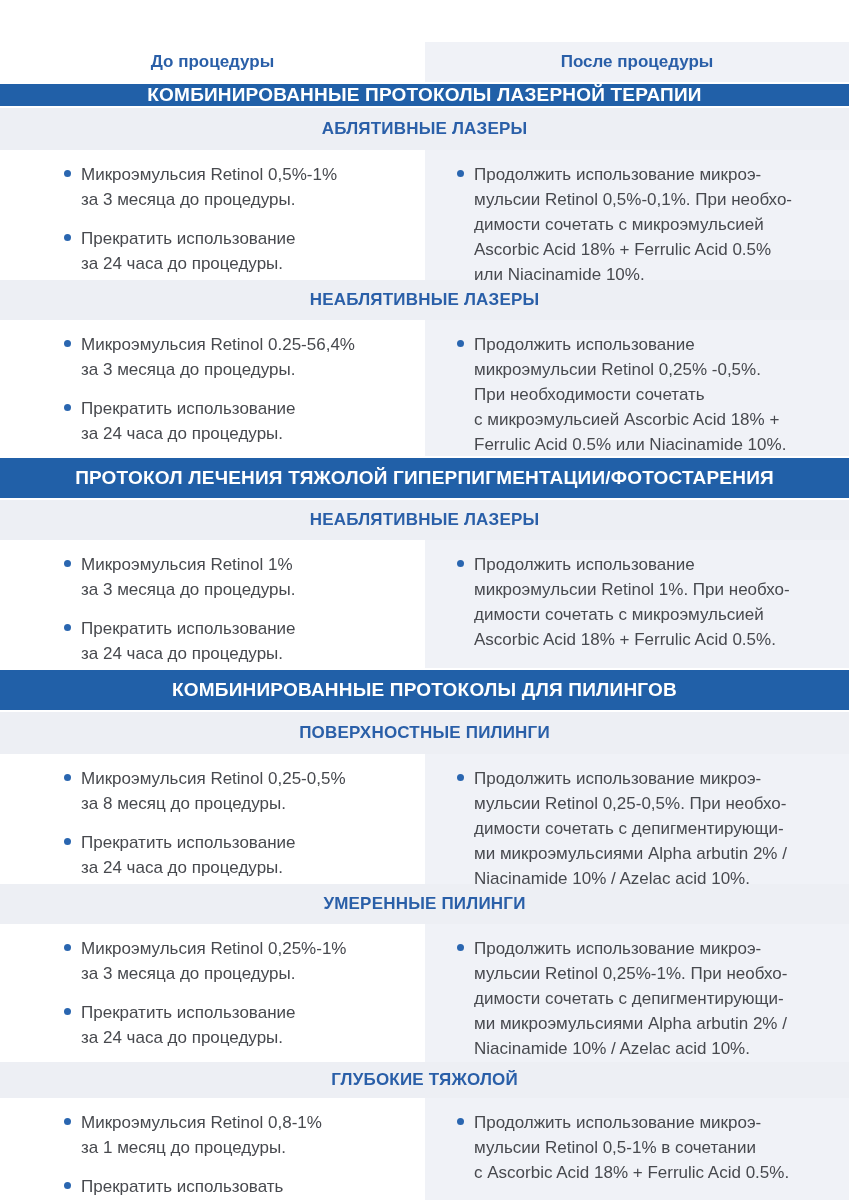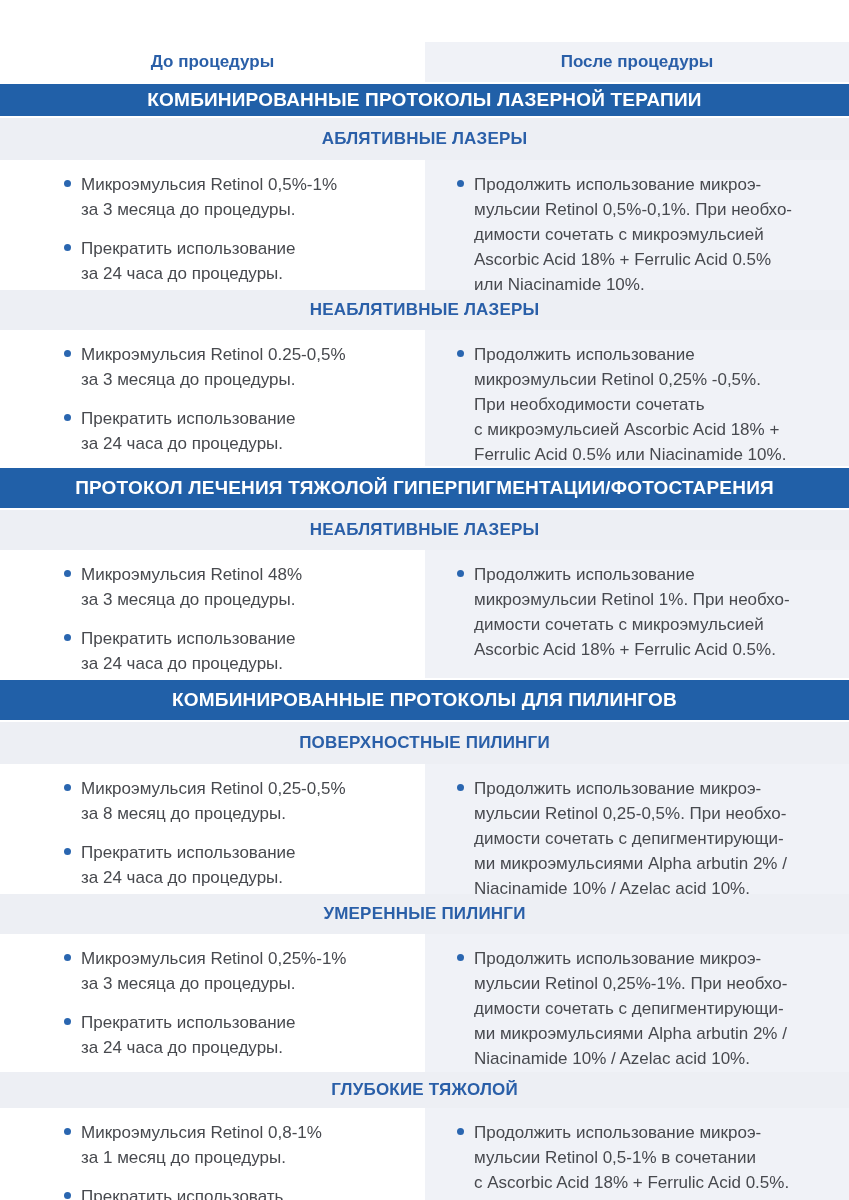--- a/index.html
+++ b/index.html
@@ -15,21 +15,21 @@
   
   .header-row{height:40px;}
   .col-head{display:flex;align-items:center;justify-content:center;
     color:#2a5fa8;font-weight:bold;font-size:17px;}
   
   .banner{
     height:40px;margin:2px 0;background:#2160a8;color:#ffffff;
     display:flex;align-items:center;justify-content:center;
     font-weight:bold;font-size:19px;letter-spacing:.2px;text-align:center;
   }
-  .banner.h38{height:32px;}
+  .banner.h38{height:22px;}
   
   .band{
     background:#edeff4;color:#2a5fa8;display:flex;align-items:center;justify-content:center;
     font-weight:bold;font-size:17px;letter-spacing:.2px;text-align:center;
   }
   .h36{height:36px}.h40{height:40px}.h42{height:42px}
   .c128{height:128px}.c130{height:130px}.c136{height:136px}.c138{height:138px}
   
   .blist{list-style:none;margin:0;padding:12px 6px 0 64px;}
   .cell-right .blist{padding:12px 8px 0 32px;}
@@ -81,21 +81,21 @@
       </ul>
     </div>
   </div>
 
   <div class="band h40">НЕАБЛЯТИВНЫЕ ЛАЗЕРЫ</div>
   <div class="split-row c136">
     <div class="cell-left">
       <ul class="blist">
         <li>
             <span class="dot"></span>
-            <span class="btxt">Микроэмульсия Retinol 0.25-0,5%
+            <span class="btxt">Микроэмульсия Retinol 0.25-56,4%
 за 3 месяца до процедуры.</span>
           </li>
         <li>
             <span class="dot"></span>
             <span class="btxt">Прекратить использование
 за 24 часа до процедуры.</span>
           </li>
       </ul>
     </div>
     <div class="cell-right">
@@ -113,21 +113,21 @@
   </div>
 
   <div class="banner">ПРОТОКОЛ ЛЕЧЕНИЯ ТЯЖОЛОЙ ГИПЕРПИГМЕНТАЦИИ/ФОТОСТАРЕНИЯ</div>
 
   <div class="band h40">НЕАБЛЯТИВНЫЕ ЛАЗЕРЫ</div>
   <div class="split-row c128">
     <div class="cell-left">
       <ul class="blist">
         <li>
             <span class="dot"></span>
-            <span class="btxt">Микроэмульсия Retinol 48%
+            <span class="btxt">Микроэмульсия Retinol 1%
 за 3 месяца до процедуры.</span>
           </li>
         <li>
             <span class="dot"></span>
             <span class="btxt">Прекратить использование
 за 24 часа до процедуры.</span>
           </li>
       </ul>
     </div>
     <div class="cell-right">

